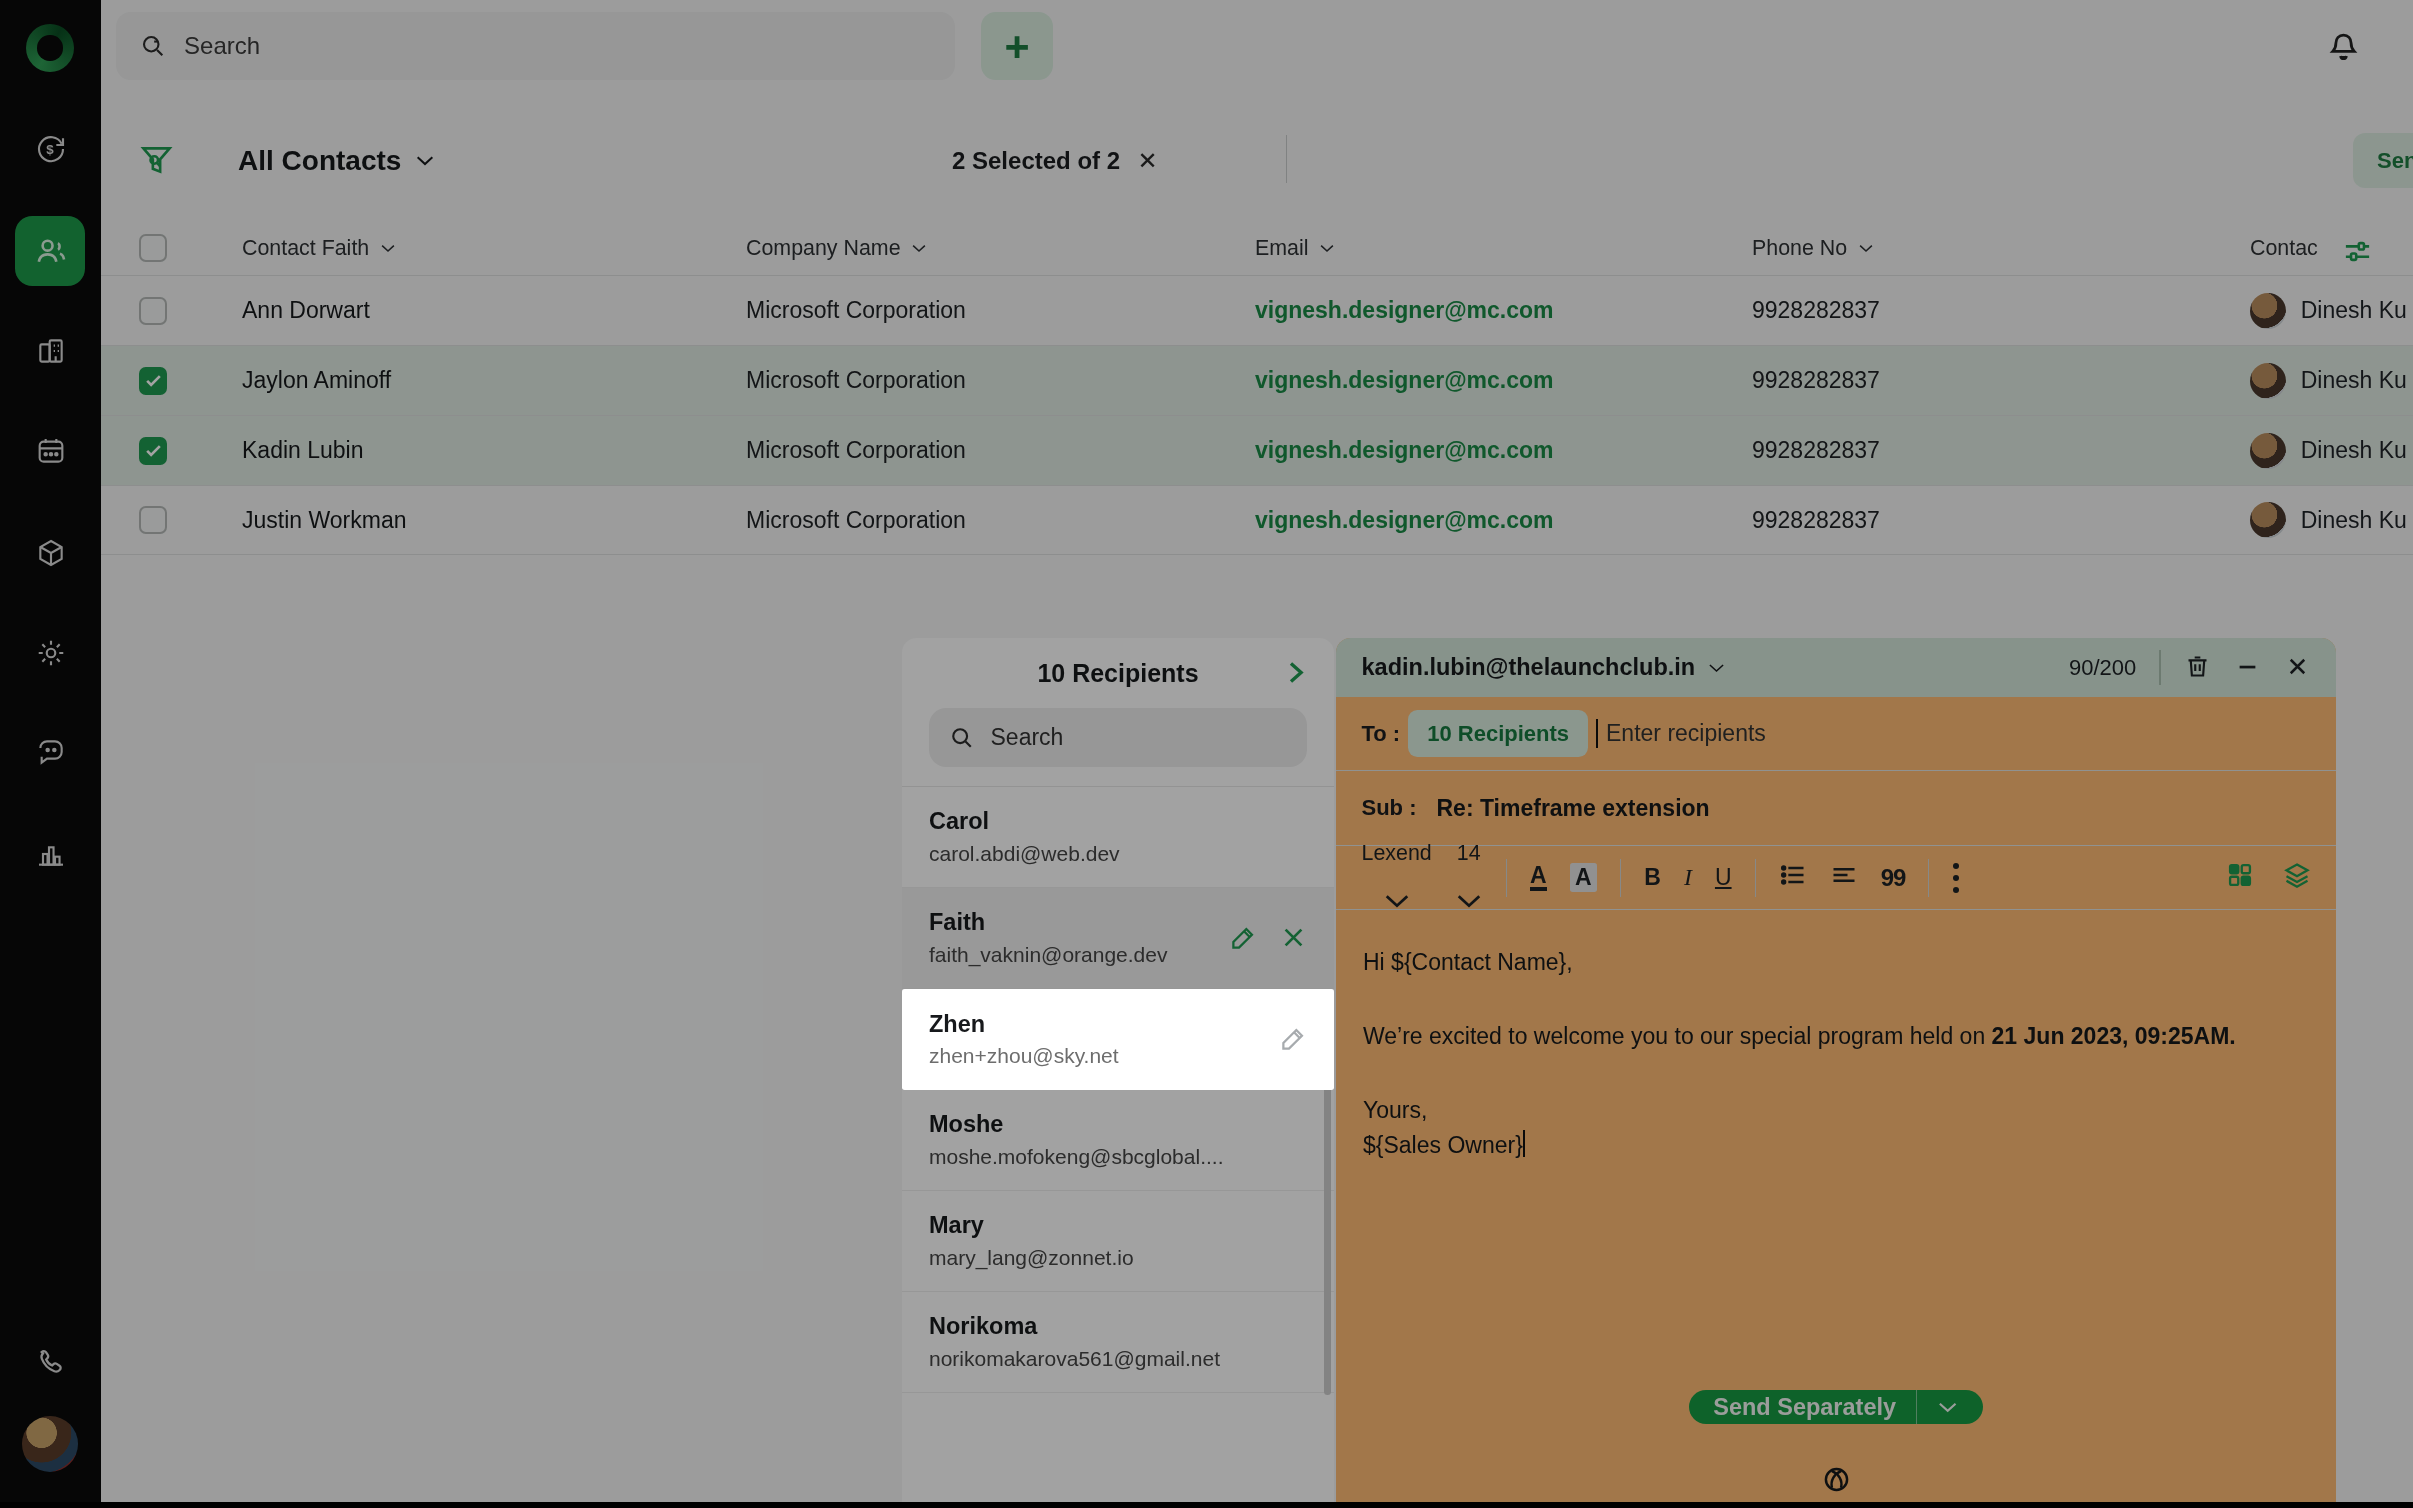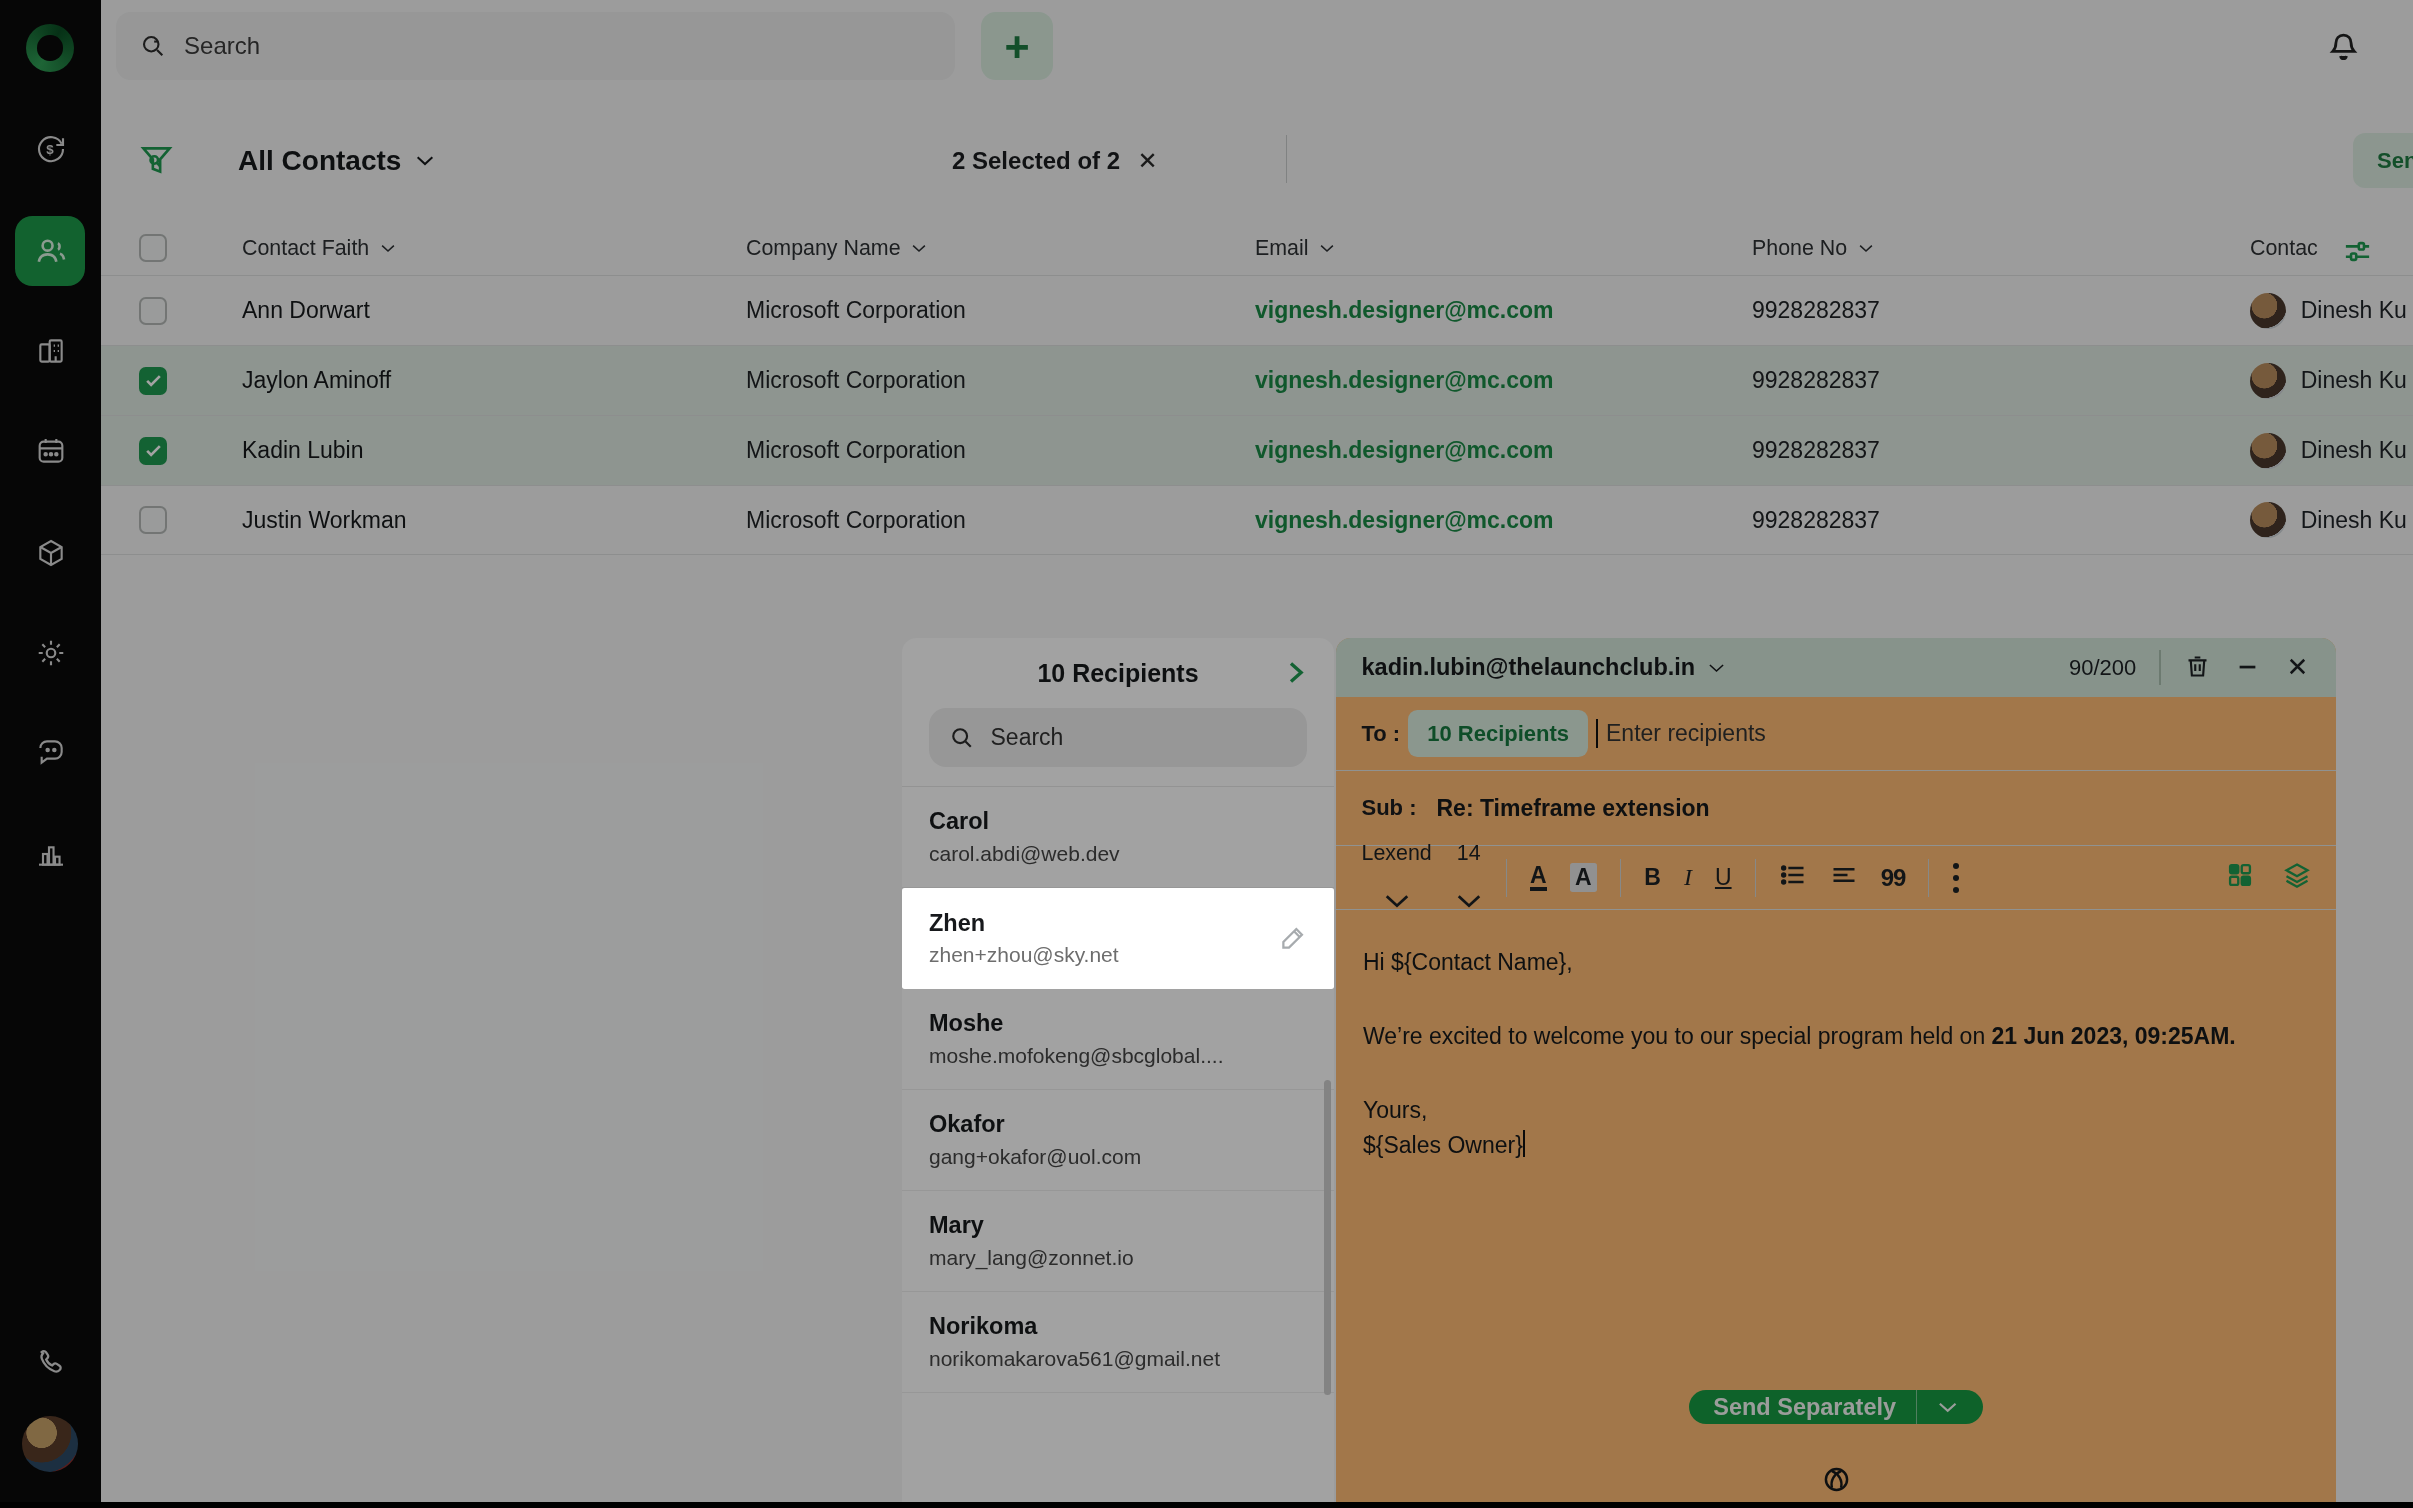--- a/index.html
+++ b/index.html
@@ -404,46 +404,59 @@
   </div>
 
   <div class="rp-list">
     <div class="r-item">
       <div class="r-texts">
         <span class="r-name">Carol</span>
         <span class="r-mail">carol.abdi@web.dev</span>
       </div>
     </div>
 
-
-    <div class="r-item spotlight">
+    <div class="r-item hovered">
       <div class="r-texts">
-        <span class="r-name">Zhen</span>
-        <span class="r-mail">zhen+zhou@sky.net</span>
+        <span class="r-name">Faith</span>
+        <span class="r-mail">faith_vaknin@orange.dev</span>
       </div>
       <div class="r-acts">
         <span class="pencil">
           <svg viewBox="0 0 24 24" fill="none" stroke="currentColor" stroke-width="2">
               <path d="M14.5 4.5l5 5L8 21H3v-5L14.5 4.5z"></path>
               <path d="M12.5 6.5l5 5"></path>
             </svg>
         </span>
+        <span class="xmark">
+          <svg viewBox="0 0 24 24" fill="none" stroke="currentColor" stroke-width="2.4">
+              <path d="M5 5l14 14M19 5L5 19"></path>
+            </svg>
+        </span>
+      </div>
+    </div>
+
+    <div class="r-item spotlight">
+      <div class="r-texts">
+        <span class="r-name">Zhen</span>
+        <span class="r-mail">zhen+zhou@sky.net</span>
+      </div>
+      <div class="r-acts">
+        <span class="pencil">
+          <svg viewBox="0 0 24 24" fill="none" stroke="currentColor" stroke-width="2">
+              <path d="M14.5 4.5l5 5L8 21H3v-5L14.5 4.5z"></path>
+              <path d="M12.5 6.5l5 5"></path>
+            </svg>
+        </span>
       </div>
     </div>
 
     <div class="r-item">
       <div class="r-texts">
         <span class="r-name">Moshe</span>
         <span class="r-mail">moshe.mofokeng@sbcglobal....</span>
-      </div>
-    </div>
-    <div class="r-item">
-      <div class="r-texts">
-        <span class="r-name">Okafor</span>
-        <span class="r-mail">gang+okafor@uol.com</span>
       </div>
     </div>
     <div class="r-item">
       <div class="r-texts">
         <span class="r-name">Mary</span>
         <span class="r-mail">mary_lang@zonnet.io</span>
       </div>
     </div>
     <div class="r-item">
       <div class="r-texts">

